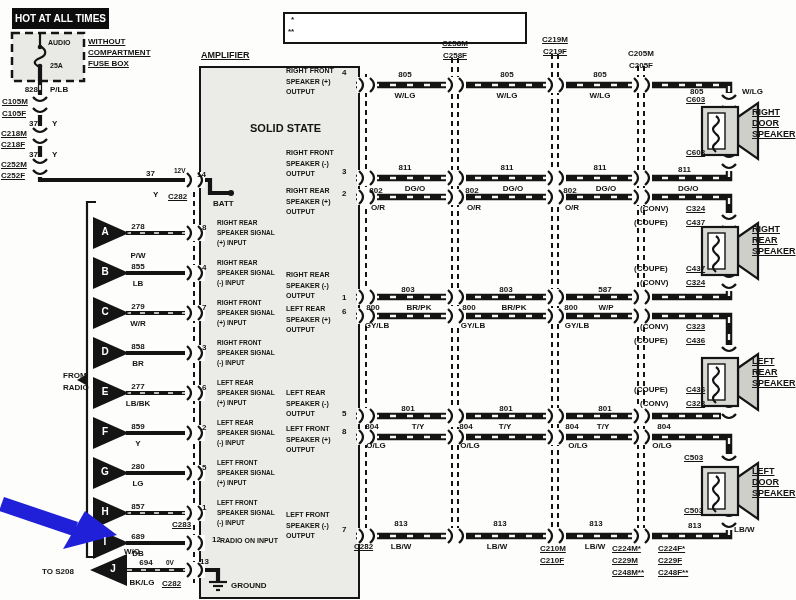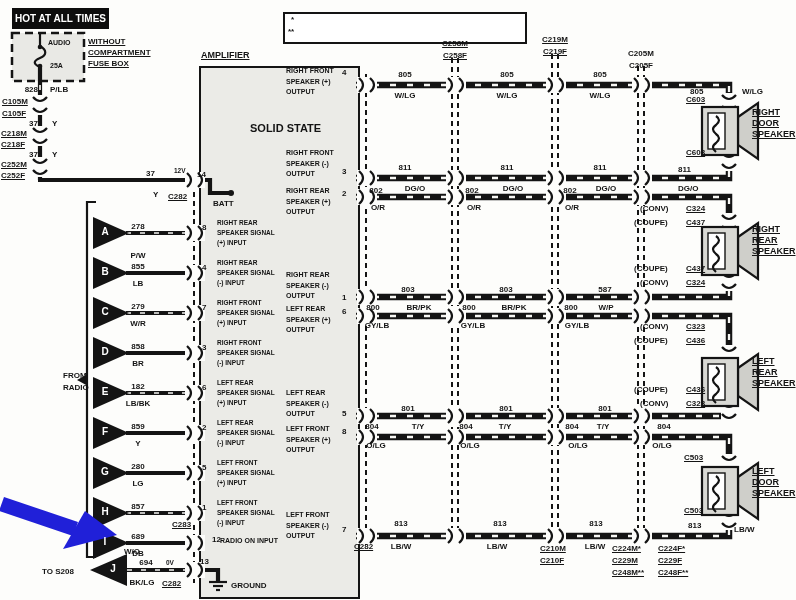--- a/index.html
+++ b/index.html
@@ -296,21 +296,21 @@
   <div class="L f10 white c" style="left:102px;top:563px;width:22px;">J</div>
 
   <div class="L f8 c" style="left:116px;top:221px;width:44px;">278</div>
   <div class="L f8 c" style="left:112px;top:234px;width:52px;margin-top:16px;">P/W</div>
   <div class="L f8 c" style="left:116px;top:261px;width:44px;">855</div>
   <div class="L f8 c" style="left:112px;top:278px;width:52px;">LB</div>
   <div class="L f8 c" style="left:116px;top:301px;width:44px;">279</div>
   <div class="L f8 c" style="left:112px;top:318px;width:52px;">W/R</div>
   <div class="L f8 c" style="left:116px;top:341px;width:44px;">858</div>
   <div class="L f8 c" style="left:112px;top:358px;width:52px;">BR</div>
-  <div class="L f8 c" style="left:116px;top:381px;width:44px;">182</div>
+  <div class="L f8 c" style="left:116px;top:381px;width:44px;">277</div>
   <div class="L f8 c" style="left:112px;top:398px;width:52px;">LB/BK</div>
   <div class="L f8 c" style="left:116px;top:421px;width:44px;">859</div>
   <div class="L f8 c" style="left:112px;top:438px;width:52px;">Y</div>
   <div class="L f8 c" style="left:116px;top:461px;width:44px;">280</div>
   <div class="L f8 c" style="left:112px;top:478px;width:52px;">LG</div>
   <div class="L f8 c" style="left:116px;top:501px;width:44px;">857</div>
   <div class="L f8 c" style="left:106px;top:518px;width:52px;margin-top:28px;">W/O</div>
   <div class="L f8 u" style="left:172px;top:519px;">C283</div>
   <div class="L f8 c" style="left:116px;top:531px;width:44px;">689</div>
   <div class="L f8 c" style="left:112px;top:548px;width:52px;">DB</div>

